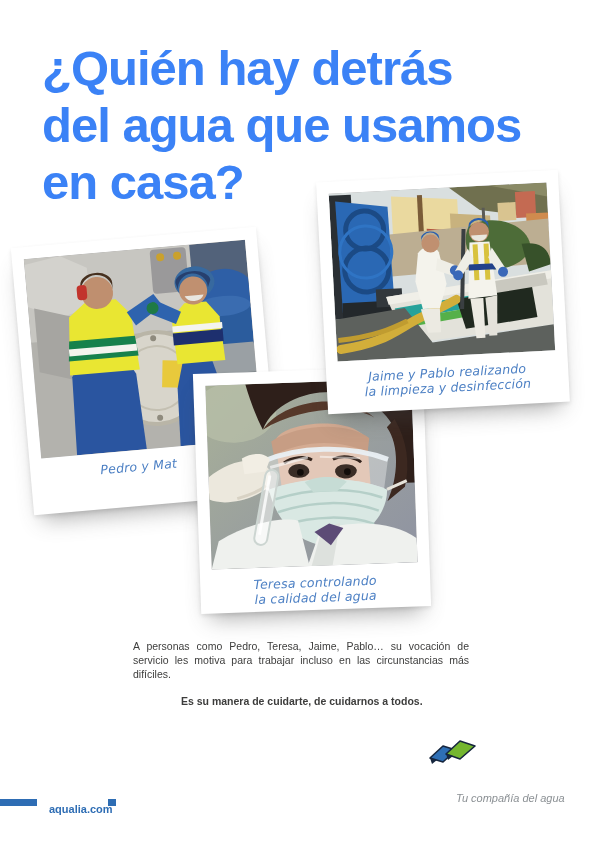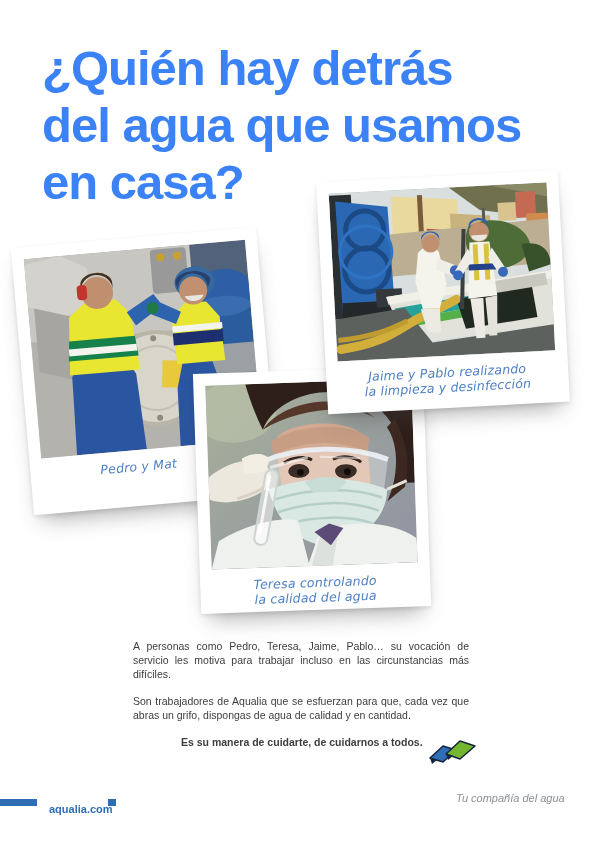--- a/index.html
+++ b/index.html
@@ -237,21 +237,20 @@
           <path d="M151 112 L153 150 L161 150 L163 110 Z" fill="#e4e2da"></path>
         </g>
       </svg>
     </div>
     <div class="caption">Jaime y Pablo realizando
 la limpieza y desinfección</div>
   </div>
 
   <div class="body-copy">
     <p>A personas como Pedro, Teresa, Jaime, Pablo… su vocación de servicio les motiva para trabajar incluso en las circunstancias más difíciles.</p>
-    <p>Son trabajadores de Aqualia que se esfuerzan para que, cada vez que abras un grifo, dispongas de agua de calidad y en cantidad.</p>
     <p class="closing">Es su manera de cuidarte, de cuidarnos a todos.</p>
   </div>
 
   <div class="brand">
     <svg class="arrows" width="52" height="32" viewBox="0 0 52 32" xmlns="http://www.w3.org/2000/svg">
       <polygon points="2,20 15,8 28,12 15,24" fill="#2e6fb5" stroke="#16263e" stroke-width="1.6" stroke-linejoin="round"></polygon>
       <polygon points="2,20 4,26 9,22" fill="#16263e"></polygon>
       <polygon points="18,16 32,3 47,8 32,21" fill="#74b62f" stroke="#16263e" stroke-width="1.6" stroke-linejoin="round"></polygon>
       <polygon points="18,16 20,22 25,18" fill="#16263e"></polygon>
     </svg>

